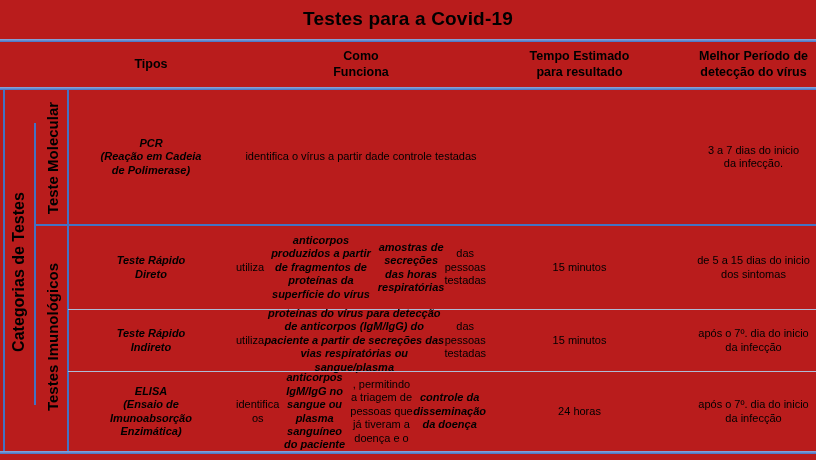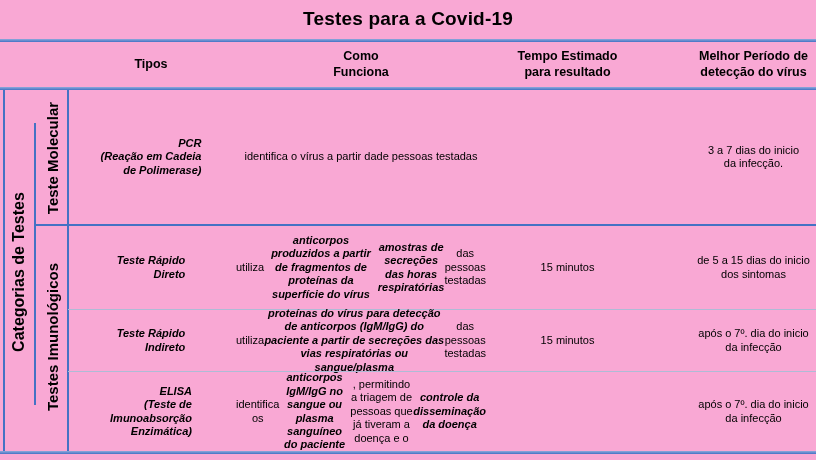--- a/index.html
+++ b/index.html
@@ -3,21 +3,21 @@
 <meta charset="utf-8">
 <style>
   :root{
     --line-strong:#4472C4;
     --line-light:#AEBBD6;
     --text:#000000;
   }
   *{box-sizing:border-box;margin:0;padding:0;}
   html,body{background:#ffffff;}
   body{font-family:"Liberation Sans","DejaVu Sans",sans-serif;color:var(--text);}
-  .page{position:relative;width:816px;height:460px;background:#f9a8d4;overflow:hidden;}
+  .page{position:relative;width:816px;height:460px;background:#b91c1c;overflow:hidden;}
 
   .title{position:absolute;left:0;top:8px;width:816px;text-align:center;
          font-size:19px;font-weight:bold;letter-spacing:.2px;}
 
   
   .hr{position:absolute;left:0;right:0;background:linear-gradient(to bottom,#8EA9DB,var(--line-strong));}
   .hr-title{top:39px;height:3px;}
   .hr-header{top:87px;height:3px;}
   .hr-row1{top:224px;left:35px;height:2px;background:var(--line-strong);}
   .hr-row2{top:309px;left:68px;height:1px;background:var(--line-light);}
@@ -31,33 +31,33 @@
   .vl-content{left:67px;top:90px;height:361px;}
 
   
   .hcell{position:absolute;top:42px;height:45px;display:flex;align-items:center;
          justify-content:center;text-align:center;font-weight:bold;font-size:12.5px;
          line-height:1.25;white-space:pre-line;}
 
   
   .col-tipos{left:70px;width:162px;}
   .col-como{left:232px;width:258px;}
-  .col-tempo{left:490px;width:155px;}
+  .col-tempo{left:502px;width:155px;}
   .col-melhor{left:668px;width:171px;}
 
   
   .row{position:absolute;left:0;right:0;}
   .r1{top:90px;height:134px;}
   .r2{top:226px;height:83px;}
   .r3{top:310px;height:61px;}
   .r4{top:372px;height:79px;}
   .cell{position:absolute;top:0;height:100%;display:flex;align-items:center;
         justify-content:center;text-align:center;font-size:11px;line-height:1.22;
         white-space:pre-line;padding:2px 4px;}
-  .cell-tipo{font-weight:bold;font-style:italic;text-align:right;}
+  .cell-tipo{font-weight:bold;font-style:italic;}
   .cell-como{white-space:normal;}
   .seg-b{font-weight:bold;font-style:italic;}
 
   
   .vlabel{position:absolute;white-space:nowrap;font-weight:bold;
           transform:translate(-50%,-50%) rotate(-90deg);}
   .vlabel-main{left:19px;top:272px;font-size:16px;}
   .vlabel-g1{left:52px;top:158px;font-size:15px;}
   .vlabel-g2{left:52px;top:337px;font-size:15px;}
 </style>
@@ -87,21 +87,21 @@
   <div class="vlabel vlabel-main">Categorias de Testes</div>
   <div class="vlabel vlabel-g1">Teste Molecular</div>
   <div class="vlabel vlabel-g2">Testes Imunológicos</div>
 
   <div class="row r1">
     <div class="cell cell-tipo col-tipos">PCR
 (Reação em Cadeia
 de Polimerase)</div>
     <div class="cell cell-como col-como">
         <span>identifica o vírus a partir da </span>
-        <span> de pessoas testadas</span>
+        <span> de controle testadas</span>
       </div>
     <div class="cell col-melhor">3 a 7 dias do inicio
 da infecção.</div>
   </div>
 
   <div class="hr hr-row1"></div>
 
   <div class="row r2">
     <div class="cell cell-tipo col-tipos">Teste Rápido
 Direto</div>
@@ -128,28 +128,29 @@
       </div>
     <div class="cell col-tempo">15 minutos</div>
     <div class="cell col-melhor">após o 7º. dia do inicio
 da infecção</div>
   </div>
 
   <div class="hr hr-row3"></div>
 
   <div class="row r4">
     <div class="cell cell-tipo col-tipos">ELISA
-(Teste de
+(Ensaio de
 Imunoabsorção
 Enzimática)</div>
     <div class="cell cell-como col-como">
         <span>identifica os </span>
         <span class="seg-b">anticorpos IgM/IgG no sangue ou plasma sanguíneo do paciente</span>
         <span>, permitindo a triagem de pessoas que já tiveram a doença e o </span>
         <span class="seg-b">controle da disseminação da doença</span>
       </div>
+    <div class="cell col-tempo">24 horas</div>
     <div class="cell col-melhor">após o 7º. dia do inicio
 da infecção</div>
   </div>
 
   <div class="hr hr-bottom"></div>
 
 </div>
 
 </body></html>

